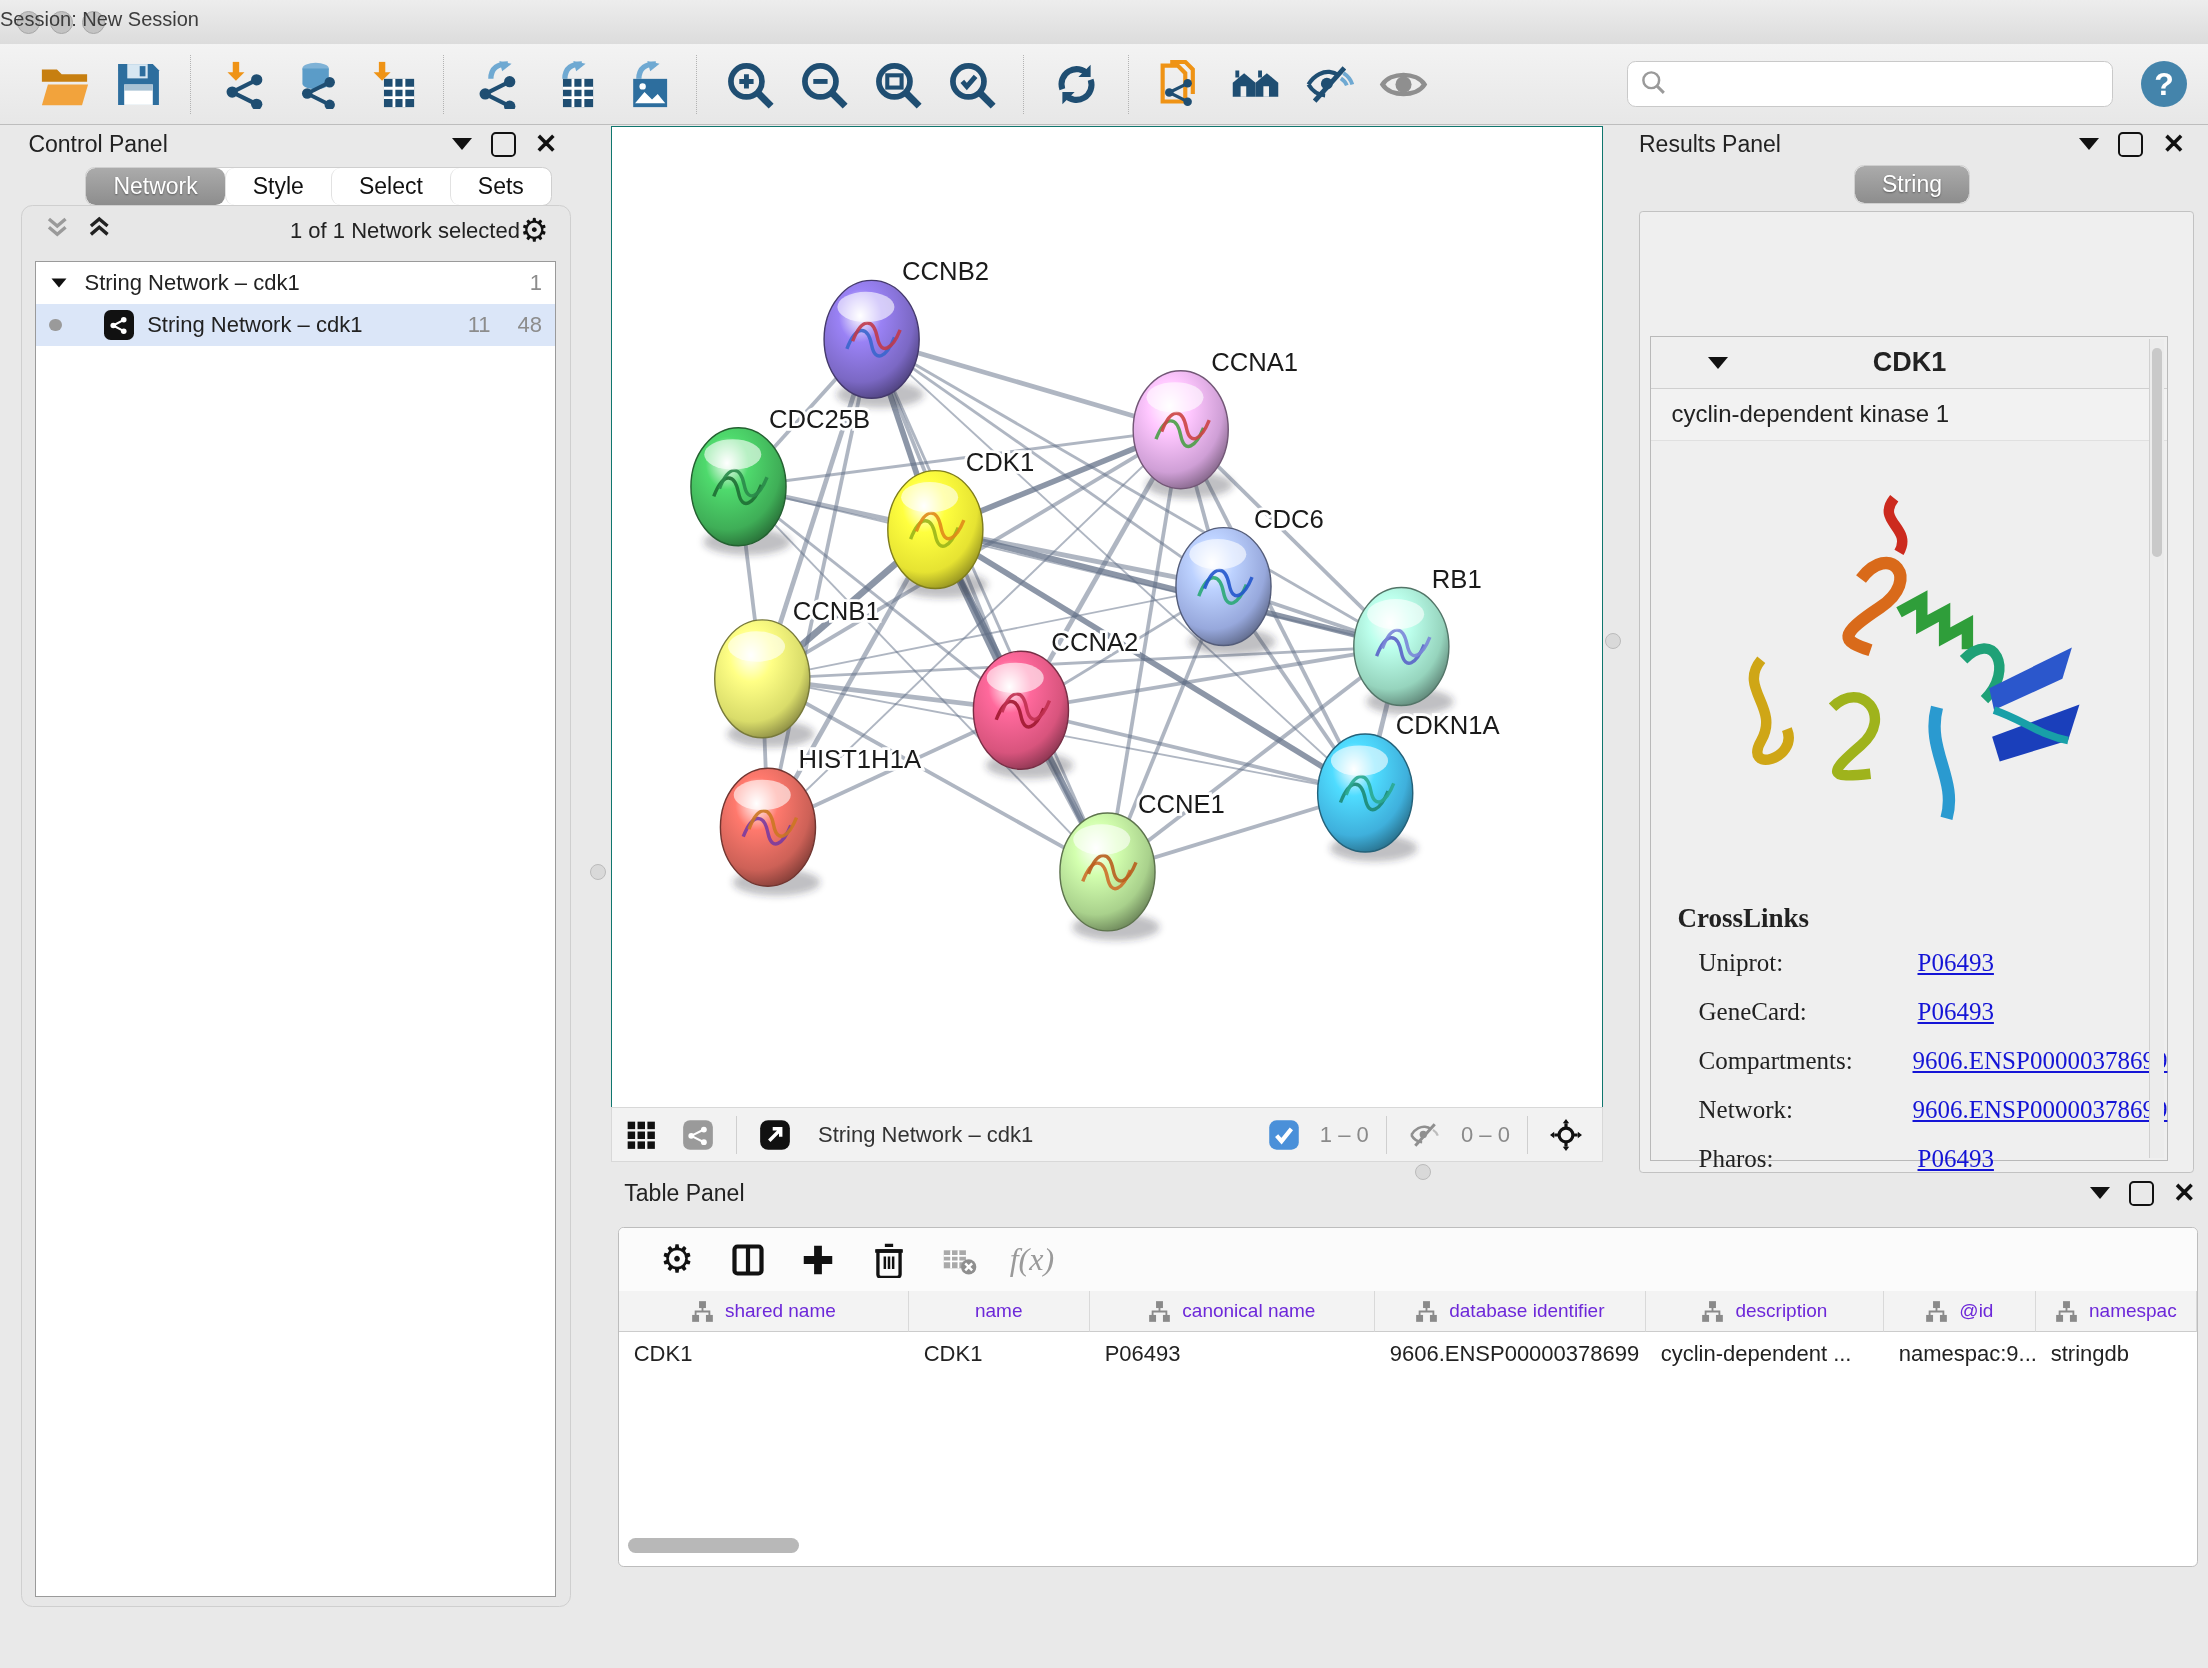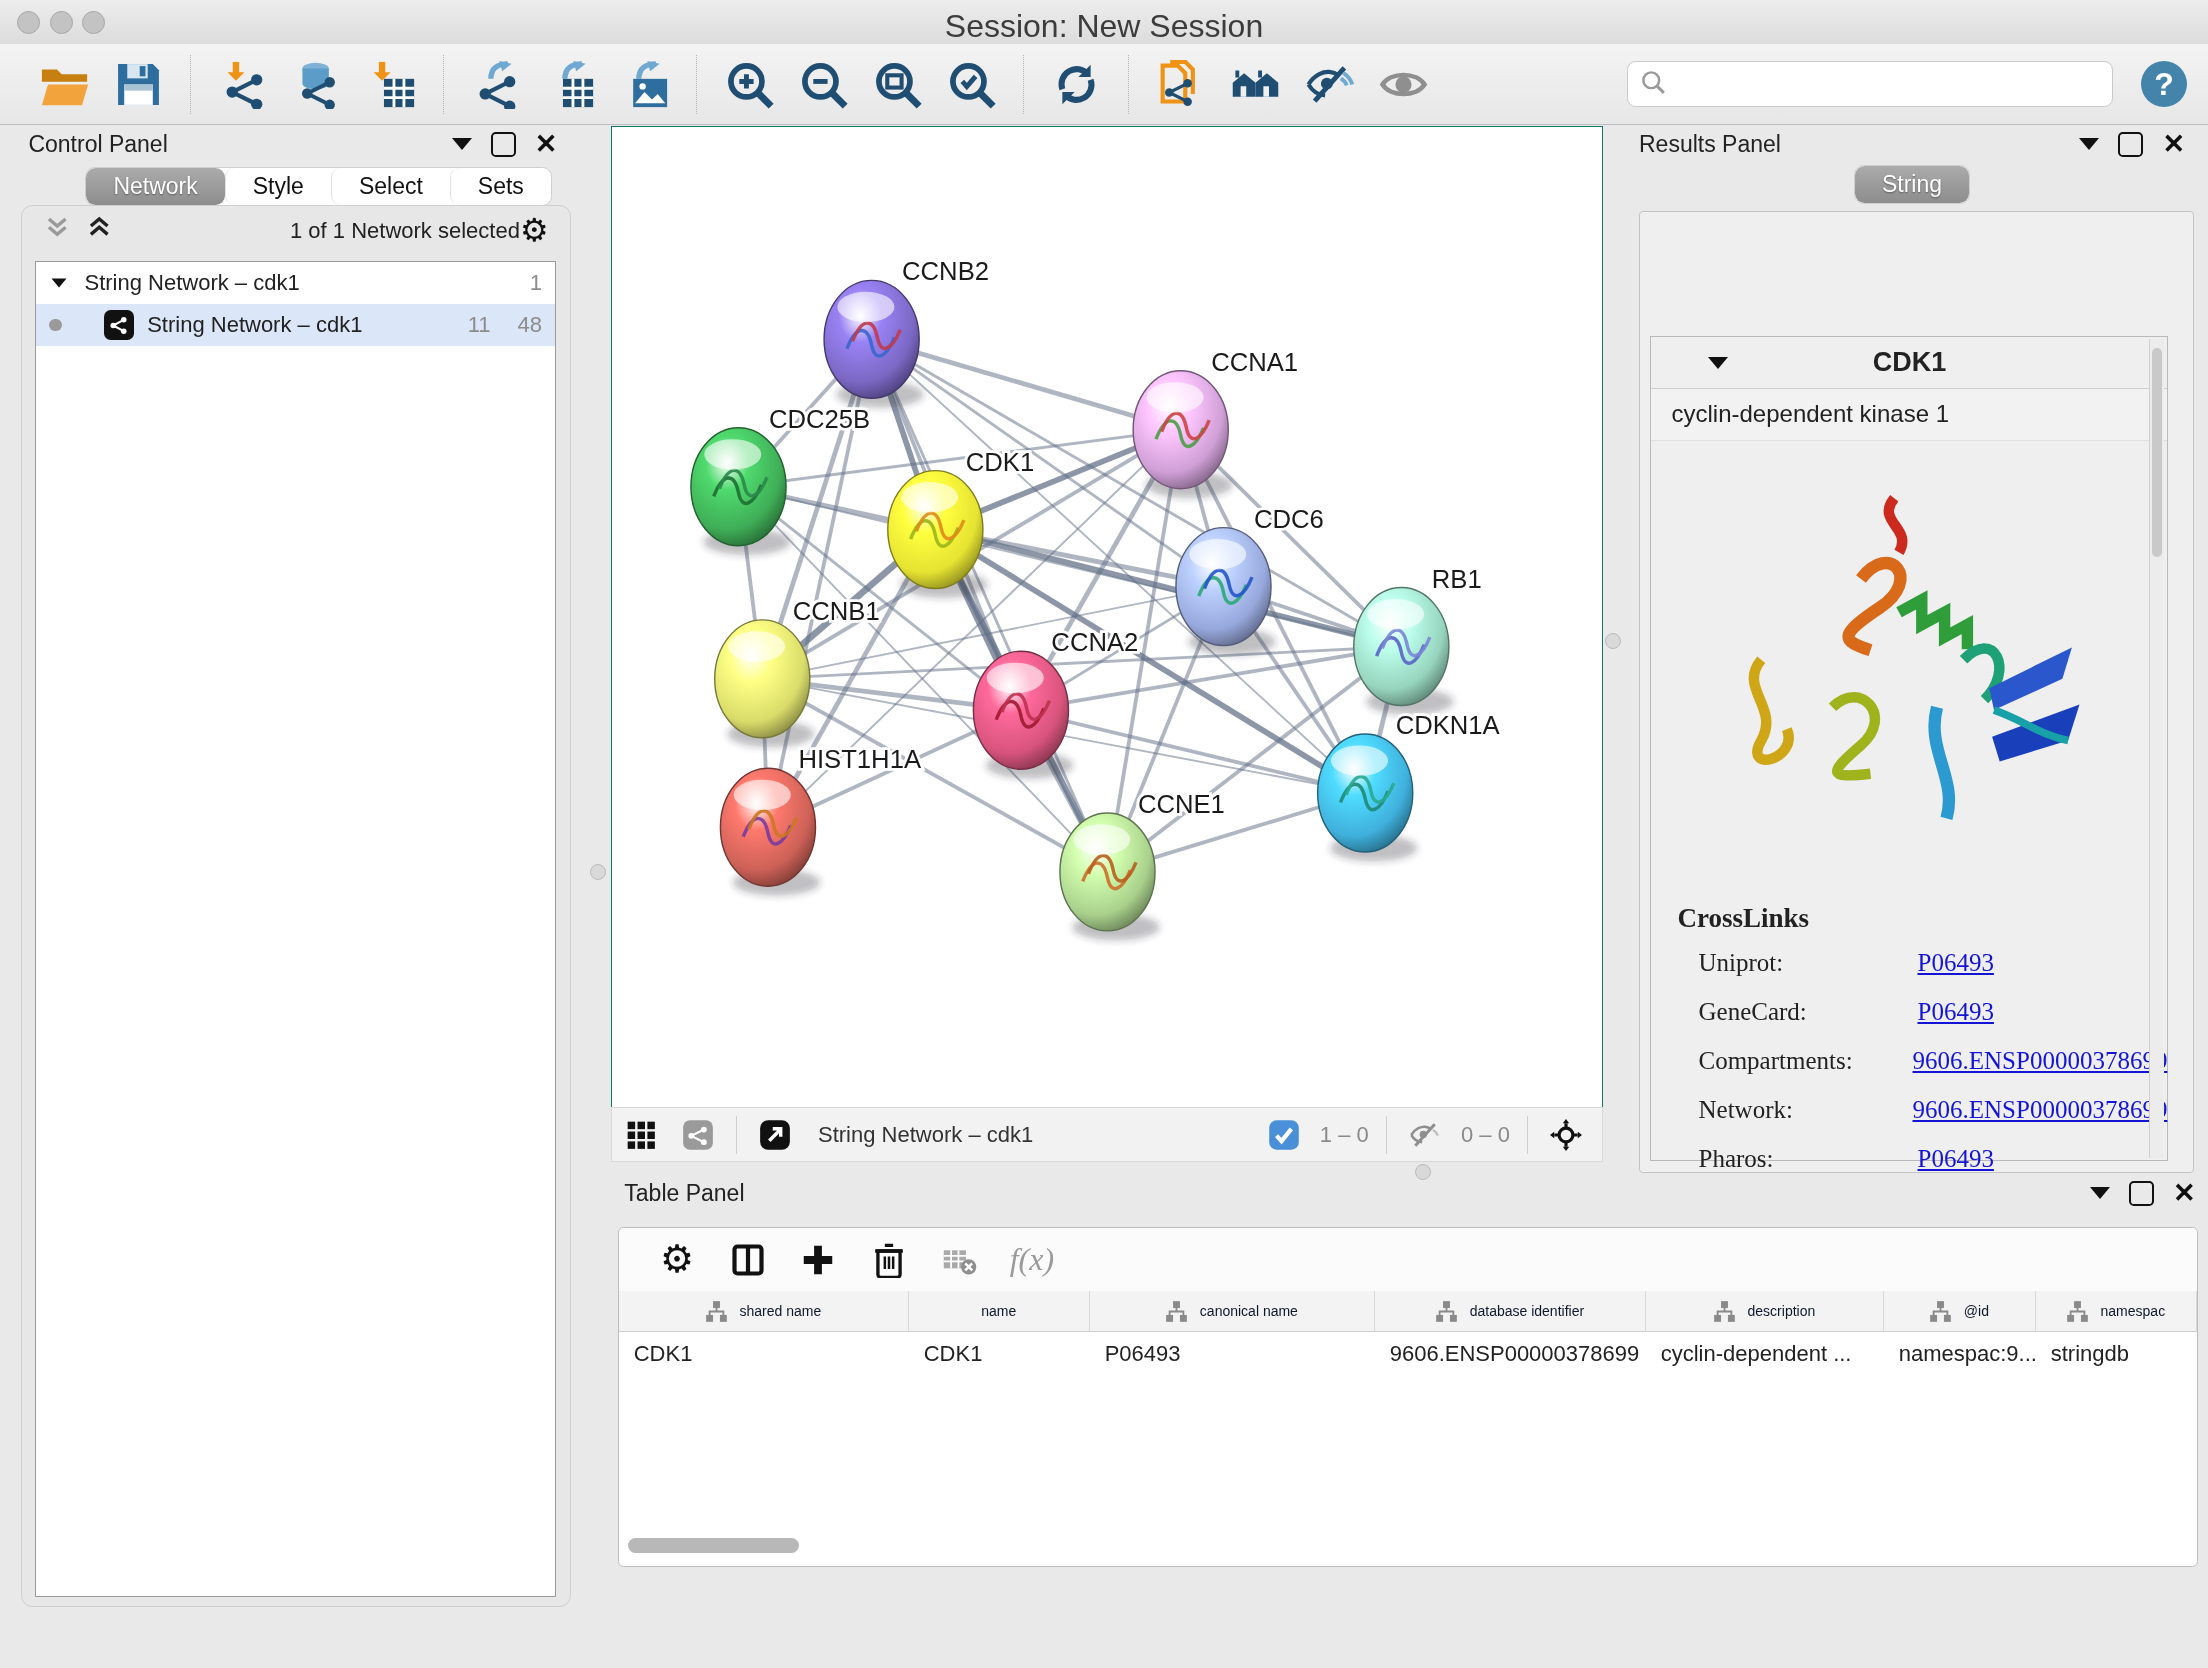--- a/index.html
+++ b/index.html
@@ -2,21 +2,21 @@
 <html style="font-size:15px"><head>
 <meta charset="utf-8">
 <style>
   html,body{margin:0;padding:0;background:#d0d0d0;}
   body{width:2208px;height:1668px;position:relative;font-family:"Liberation Sans",sans-serif;color:#222;overflow:hidden;}
   .app{position:absolute;inset:0;background:#e9e9e9;}
   
   .titlebar{position:absolute;left:0;top:0;width:100%;height:44px;background:linear-gradient(#ededed,#dcdcdc);border-bottom:1px solid #b9b9b9;}
   .lights{position:absolute;left:17px;top:11.4px;display:flex;gap:9.5px;}
   .light{width:21px;height:21px;border-radius:50%;background:#c3c3c3;border:1px solid #a7a7a7;}
-  .win-title{position:absolute;left:0;right:0;top:7.6px;text-align:center;font-size:32px;color:#3c3c3c;}
+  .win-title{position:absolute;left:0;right:0;top:7.6px;text-align:left;font-size:20px;color:#3c3c3c;}
   
   .toolbar{position:absolute;left:0;top:44px;width:100%;height:80px;background:linear-gradient(#f3f3f3,#e7e7e7);border-bottom:1px solid #bdbdbd;display:flex;align-items:center;}
   #tb-groups{display:flex;align-items:center;padding-left:27px;}
   .tb-btn{width:55px;height:55px;margin:0 9.5px;display:flex;align-items:center;justify-content:center;}
   .tb-btn svg{width:49px;height:49px;display:block;}
   .tb-sep{width:0;height:59px;border-left:1.9px dotted #b3b3b3;margin:0 15px;}
   .tb-right{margin-left:auto;display:flex;align-items:center;padding-right:21px;}
   .searchbox{width:472px;height:44px;background:#fff;border:1.9px solid #c9c9c9;border-radius:8.6px;display:flex;align-items:center;padding-left:11.4px;}
   .searchbox svg{width:27px;height:27px;}
   .searchbox input{border:none;outline:none;font-size:23px;flex:1;background:transparent;padding-left:9.5px;font-family:"Liberation Sans",sans-serif;}
@@ -78,21 +78,21 @@
   .rp-thumb{position:absolute;left:1.9px;top:9.5px;width:9.5px;height:209px;border-radius:4.8px;background:#c9c9c9;}
   
   .table-panel{position:absolute;left:611px;top:1178px;width:1598px;height:438px;}
   .tp-head{padding:1.9px 13.3px 0 13.3px;}
   .tp-box{position:absolute;left:6.7px;top:49px;right:11.4px;height:338px;background:#fff;border:1px solid #bdbdbd;border-radius:5.7px;overflow:hidden;}
   .tp-toolbar{display:flex;align-items:center;height:63px;background:#fbfbfb;padding-left:23px;}
   .tp-ic{width:44px;height:44px;margin:0 13.3px;display:flex;align-items:center;justify-content:center;}
   .tp-ic svg{width:36px;height:36px;}
   .fx{font-family:"Liberation Serif",serif;font-style:italic;font-size:32px;color:#9a9a9a;margin-left:15px;}
   .tbl{display:grid;grid-template-columns:290px 181px 285px 271px 238px 152px 1fr;}
-  .tbl-h{display:flex;align-items:center;justify-content:center;gap:11.4px;height:40px;background:#f3f3f3;border-bottom:1px solid #cccccc;border-right:1px solid #d9d9d9;font-size:14px;color:#0f172a;}
+  .tbl-h{display:flex;align-items:center;justify-content:center;gap:11.4px;height:40px;background:#f3f3f3;border-bottom:1px solid #cccccc;border-right:1px solid #d9d9d9;font-size:19px;color:#6d28d9;}
   .tbl-h svg{width:23px;height:23px;}
   .tbl-c{height:44px;display:flex;align-items:center;padding-left:15px;font-size:22px;background:#fff;}
   .hscroll{position:absolute;left:9.5px;bottom:13.3px;width:171px;height:15px;border-radius:7.6px;background:#b8b8b8;}
   .tp-tabs{position:absolute;left:527px;top:393px;}
   
   .bottombar{position:absolute;left:0;top:1617px;width:100%;height:51px;background:#e9e9e9;border-top:1px solid #c6c6c6;}
   .bb-btn{position:absolute;top:3.8px;width:74px;height:40px;background:#fafafa;border:1.9px solid #b0b0b0;display:flex;align-items:center;justify-content:center;}
   .bb-btn svg{width:32px;height:28.5px;}
   .memory{position:absolute;right:13.3px;top:3.8px;width:143px;height:40px;background:#fafafa;border:1.9px solid #b8b8b8;display:flex;align-items:center;justify-content:center;gap:11.4px;font-size:23px;}
   .memdot{width:21px;height:21px;border-radius:50%;background:#1d9e44;}

